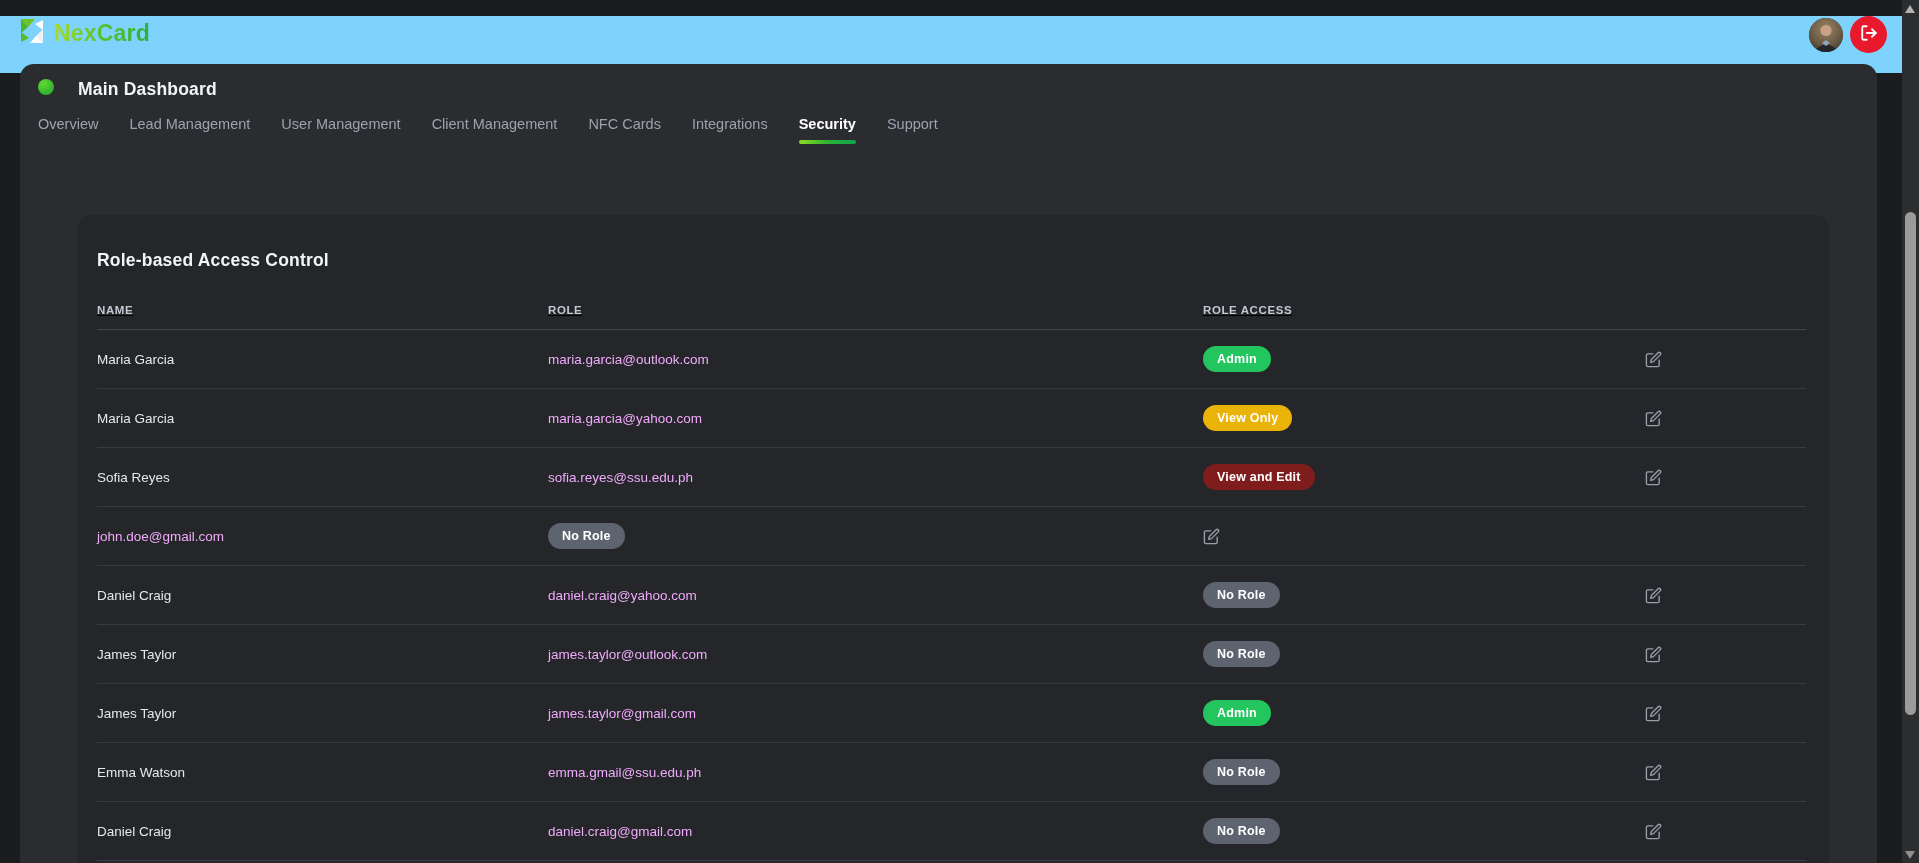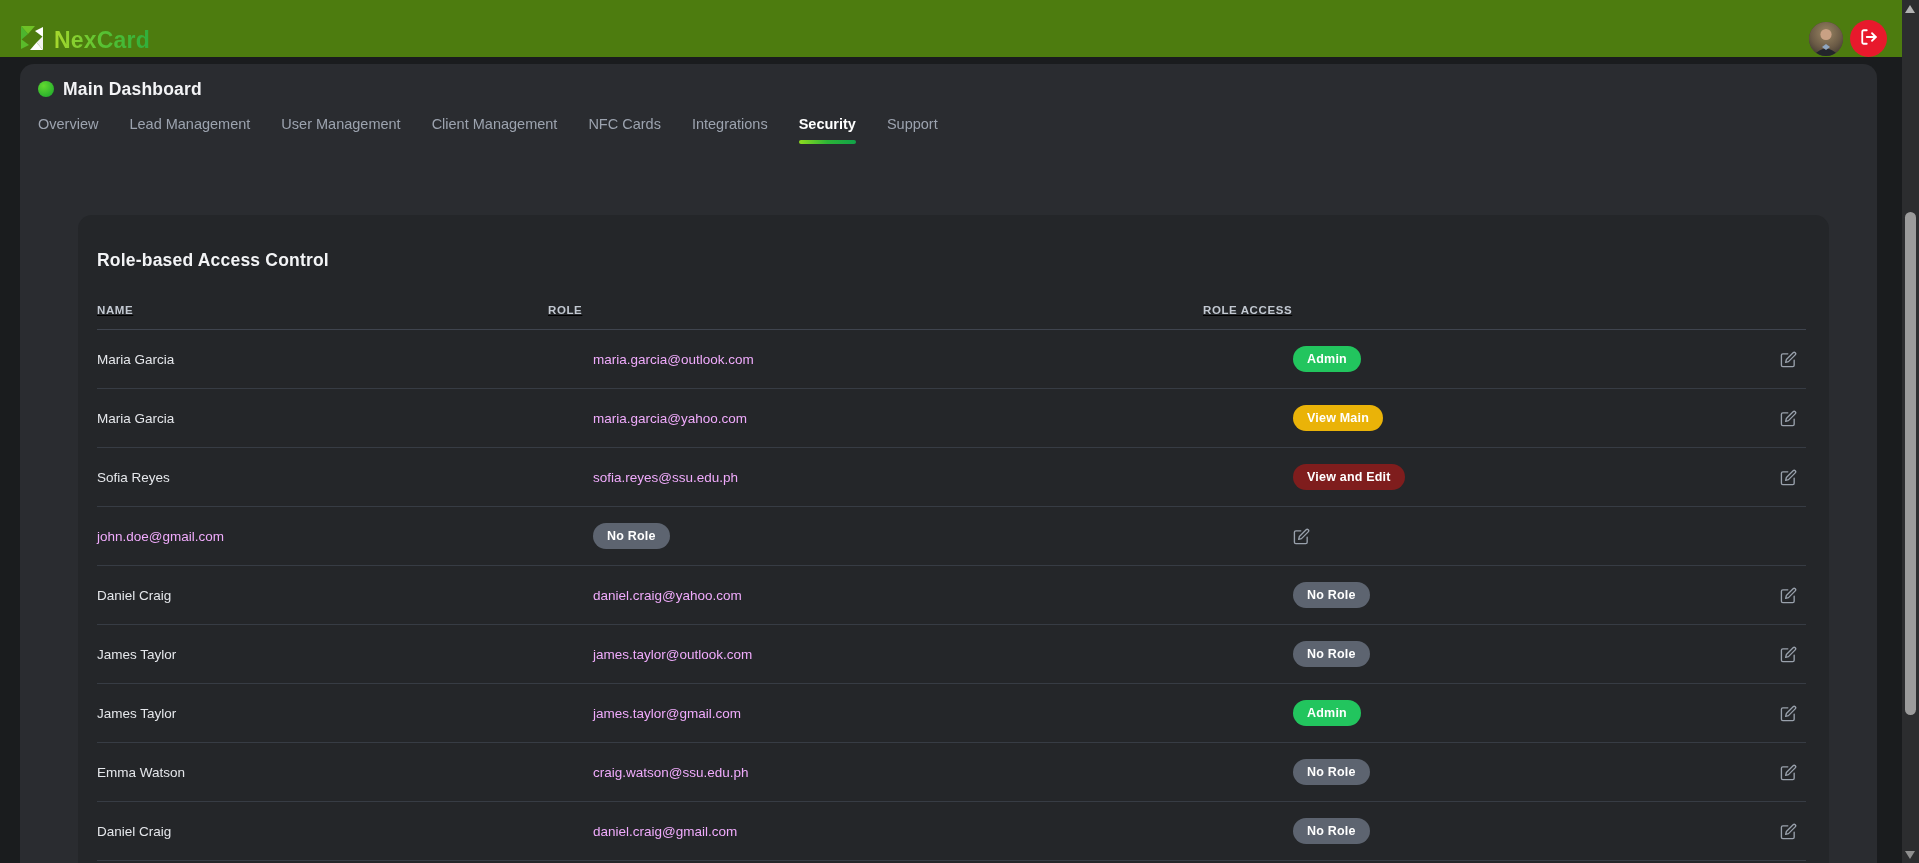--- a/index.html
+++ b/index.html
@@ -1,55 +1,55 @@
 <!DOCTYPE html>
 <html><head>
 <meta charset="utf-8">
 <style>
   * { margin:0; padding:0; box-sizing:border-box; }
   html,body { width:1919px; height:863px; overflow:hidden; }
   body { background:#1a1c1e; font-family:"Liberation Sans", sans-serif; position:relative; }
 
   
-  .topbar { position:absolute; top:0; left:0; width:1902px; height:57px; background:#4d7c0f;
-            display:flex; align-items:flex-end; justify-content:space-between; padding:0 15px 0 17px; }
+  .topbar { position:absolute; top:16px; left:0; width:1902px; height:57px; background:#7dd3fc;
+            display:flex; align-items:flex-start; justify-content:space-between; padding:0 15px 0 17px; }
   .brand { display:flex; align-items:center; gap:7px; }
   .brand-name { font-size:23px; font-weight:bold; letter-spacing:0.2px;
                 background:linear-gradient(90deg,#a9d92d,#58c232,#2fae3c);
                 -webkit-background-clip:text; background-clip:text; color:transparent; }
   .topbar-right { display:flex; align-items:center; gap:7px; }
   .avatar { width:34px; height:34px; border-radius:50%; overflow:hidden; border:none; padding:0; background:#4a4038; cursor:pointer; }
   .avatar svg { display:block; }
   .logout-btn { width:37px; height:37px; border-radius:50%; border:none; display:flex;
                 align-items:center; justify-content:center; cursor:pointer; }
 
   
   .panel { position:absolute; left:20px; top:64px; width:1857px; height:799px;
            background:#2a2c30; border-radius:14px 14px 0 0; }
   .panel-header { padding:15px 18px 0 18px; }
-  .page-title-row { display:flex; align-items:center; gap:9px; height:20px; }
+  .page-title-row { display:flex; gap:24px; height:20px; }
   .status-dot { width:16px; height:16px; border-radius:50%;
                 background:radial-gradient(circle at 35% 30%, #62d930, #16a32b); flex:0 0 auto; }
   .page-title { color:#f3f4f6; font-size:17.5px; font-weight:bold; letter-spacing:0.2px; }
 
   .tab-bar { display:flex; gap:31px; margin-top:17px; }
   .tab { font-size:14.5px; color:#9ca3af; padding-bottom:12px; position:relative; cursor:pointer; white-space:nowrap; }
   .tab.active { color:#ffffff; font-weight:bold; }
   .tab-underline { position:absolute; left:0; right:0; bottom:0; height:4.5px; border-radius:3px;
                    background:linear-gradient(90deg,#8fdc1f,#2cb437,#11a349); }
 
   
   .card { position:absolute; left:58px; top:151px; width:1751px; height:712px;
           background:#242629; border-radius:14px; padding:34px 23px 0 19px; overflow:hidden; }
   .card-title { color:#f3f4f6; font-size:17.5px; font-weight:bold; line-height:22px; letter-spacing:0.2px; }
 
   .table-header, .row { display:grid; grid-template-columns:451px 655px 442px 1fr; align-items:center; }
   .table-header { height:40px; margin-top:19px; border-bottom:1px solid rgba(125,140,165,0.30);text-decoration:underline; }
   .th { color:#c3c9d2; font-size:11.5px; font-weight:bold; letter-spacing:0.6px; }
-  .row { height:59px; border-bottom:1px solid rgba(125,140,165,0.22);gap:45px; }
+  .row { height:59px; border-bottom:1px solid rgba(125,140,165,0.22); }
   .cell-name { color:#e5e7eb; font-size:13.5px; }
   .cell-email { color:#f0abfc; font-size:13.5px; }
   .badge { display:inline-block; padding:6px 14px; border-radius:999px; color:#ffffff;
            font-size:12.5px; font-weight:bold; letter-spacing:0.2px; }
   .cell-edit { display:flex; justify-content:flex-start; }
   .edit-btn { background:none; border:none; color:#99a1ac; width:20px; height:20px; padding:0; cursor:pointer; }
   .edit-btn svg { display:block; }
 
   
   .scrollbar { position:absolute; right:0; top:0; width:17px; height:863px; background:#2c2d2f; }
@@ -143,21 +143,21 @@
   <svg width="17" height="17" viewBox="0 0 24 24" fill="none" stroke="currentColor" stroke-width="1.9" stroke-linecap="round" stroke-linejoin="round">
     <path d="M11 4H4a2 2 0 0 0-2 2v14a2 2 0 0 0 2 2h14a2 2 0 0 0 2-2v-7"></path>
     <path d="M18.5 2.5a2.121 2.121 0 0 1 3 3L12 15l-4 1 1-4 9.5-9.5z"></path>
   </svg>
 </button>
           </div>
         </div>
         <div class="row">
           <div class="cell-name">Maria Garcia</div>
           <div class="cell-email">maria.garcia@yahoo.com</div>
-          <div><span class="badge" style="background: rgb(234, 179, 8);">View Main</span></div>
+          <div><span class="badge" style="background: rgb(234, 179, 8);">View Only</span></div>
           <div class="cell-edit">
             <button class="edit-btn">
   <svg width="17" height="17" viewBox="0 0 24 24" fill="none" stroke="currentColor" stroke-width="1.9" stroke-linecap="round" stroke-linejoin="round">
     <path d="M11 4H4a2 2 0 0 0-2 2v14a2 2 0 0 0 2 2h14a2 2 0 0 0 2-2v-7"></path>
     <path d="M18.5 2.5a2.121 2.121 0 0 1 3 3L12 15l-4 1 1-4 9.5-9.5z"></path>
   </svg>
 </button>
           </div>
         </div>
         <div class="row">
@@ -219,21 +219,21 @@
             <button class="edit-btn">
   <svg width="17" height="17" viewBox="0 0 24 24" fill="none" stroke="currentColor" stroke-width="1.9" stroke-linecap="round" stroke-linejoin="round">
     <path d="M11 4H4a2 2 0 0 0-2 2v14a2 2 0 0 0 2 2h14a2 2 0 0 0 2-2v-7"></path>
     <path d="M18.5 2.5a2.121 2.121 0 0 1 3 3L12 15l-4 1 1-4 9.5-9.5z"></path>
   </svg>
 </button>
           </div>
         </div>
         <div class="row">
           <div class="cell-name">Emma Watson</div>
-          <div class="cell-email">craig.watson@ssu.edu.ph</div>
+          <div class="cell-email">emma.gmail@ssu.edu.ph</div>
           <div><span class="badge" style="background: rgb(93, 100, 112);">No Role</span></div>
           <div class="cell-edit">
             <button class="edit-btn">
   <svg width="17" height="17" viewBox="0 0 24 24" fill="none" stroke="currentColor" stroke-width="1.9" stroke-linecap="round" stroke-linejoin="round">
     <path d="M11 4H4a2 2 0 0 0-2 2v14a2 2 0 0 0 2 2h14a2 2 0 0 0 2-2v-7"></path>
     <path d="M18.5 2.5a2.121 2.121 0 0 1 3 3L12 15l-4 1 1-4 9.5-9.5z"></path>
   </svg>
 </button>
           </div>
         </div>

